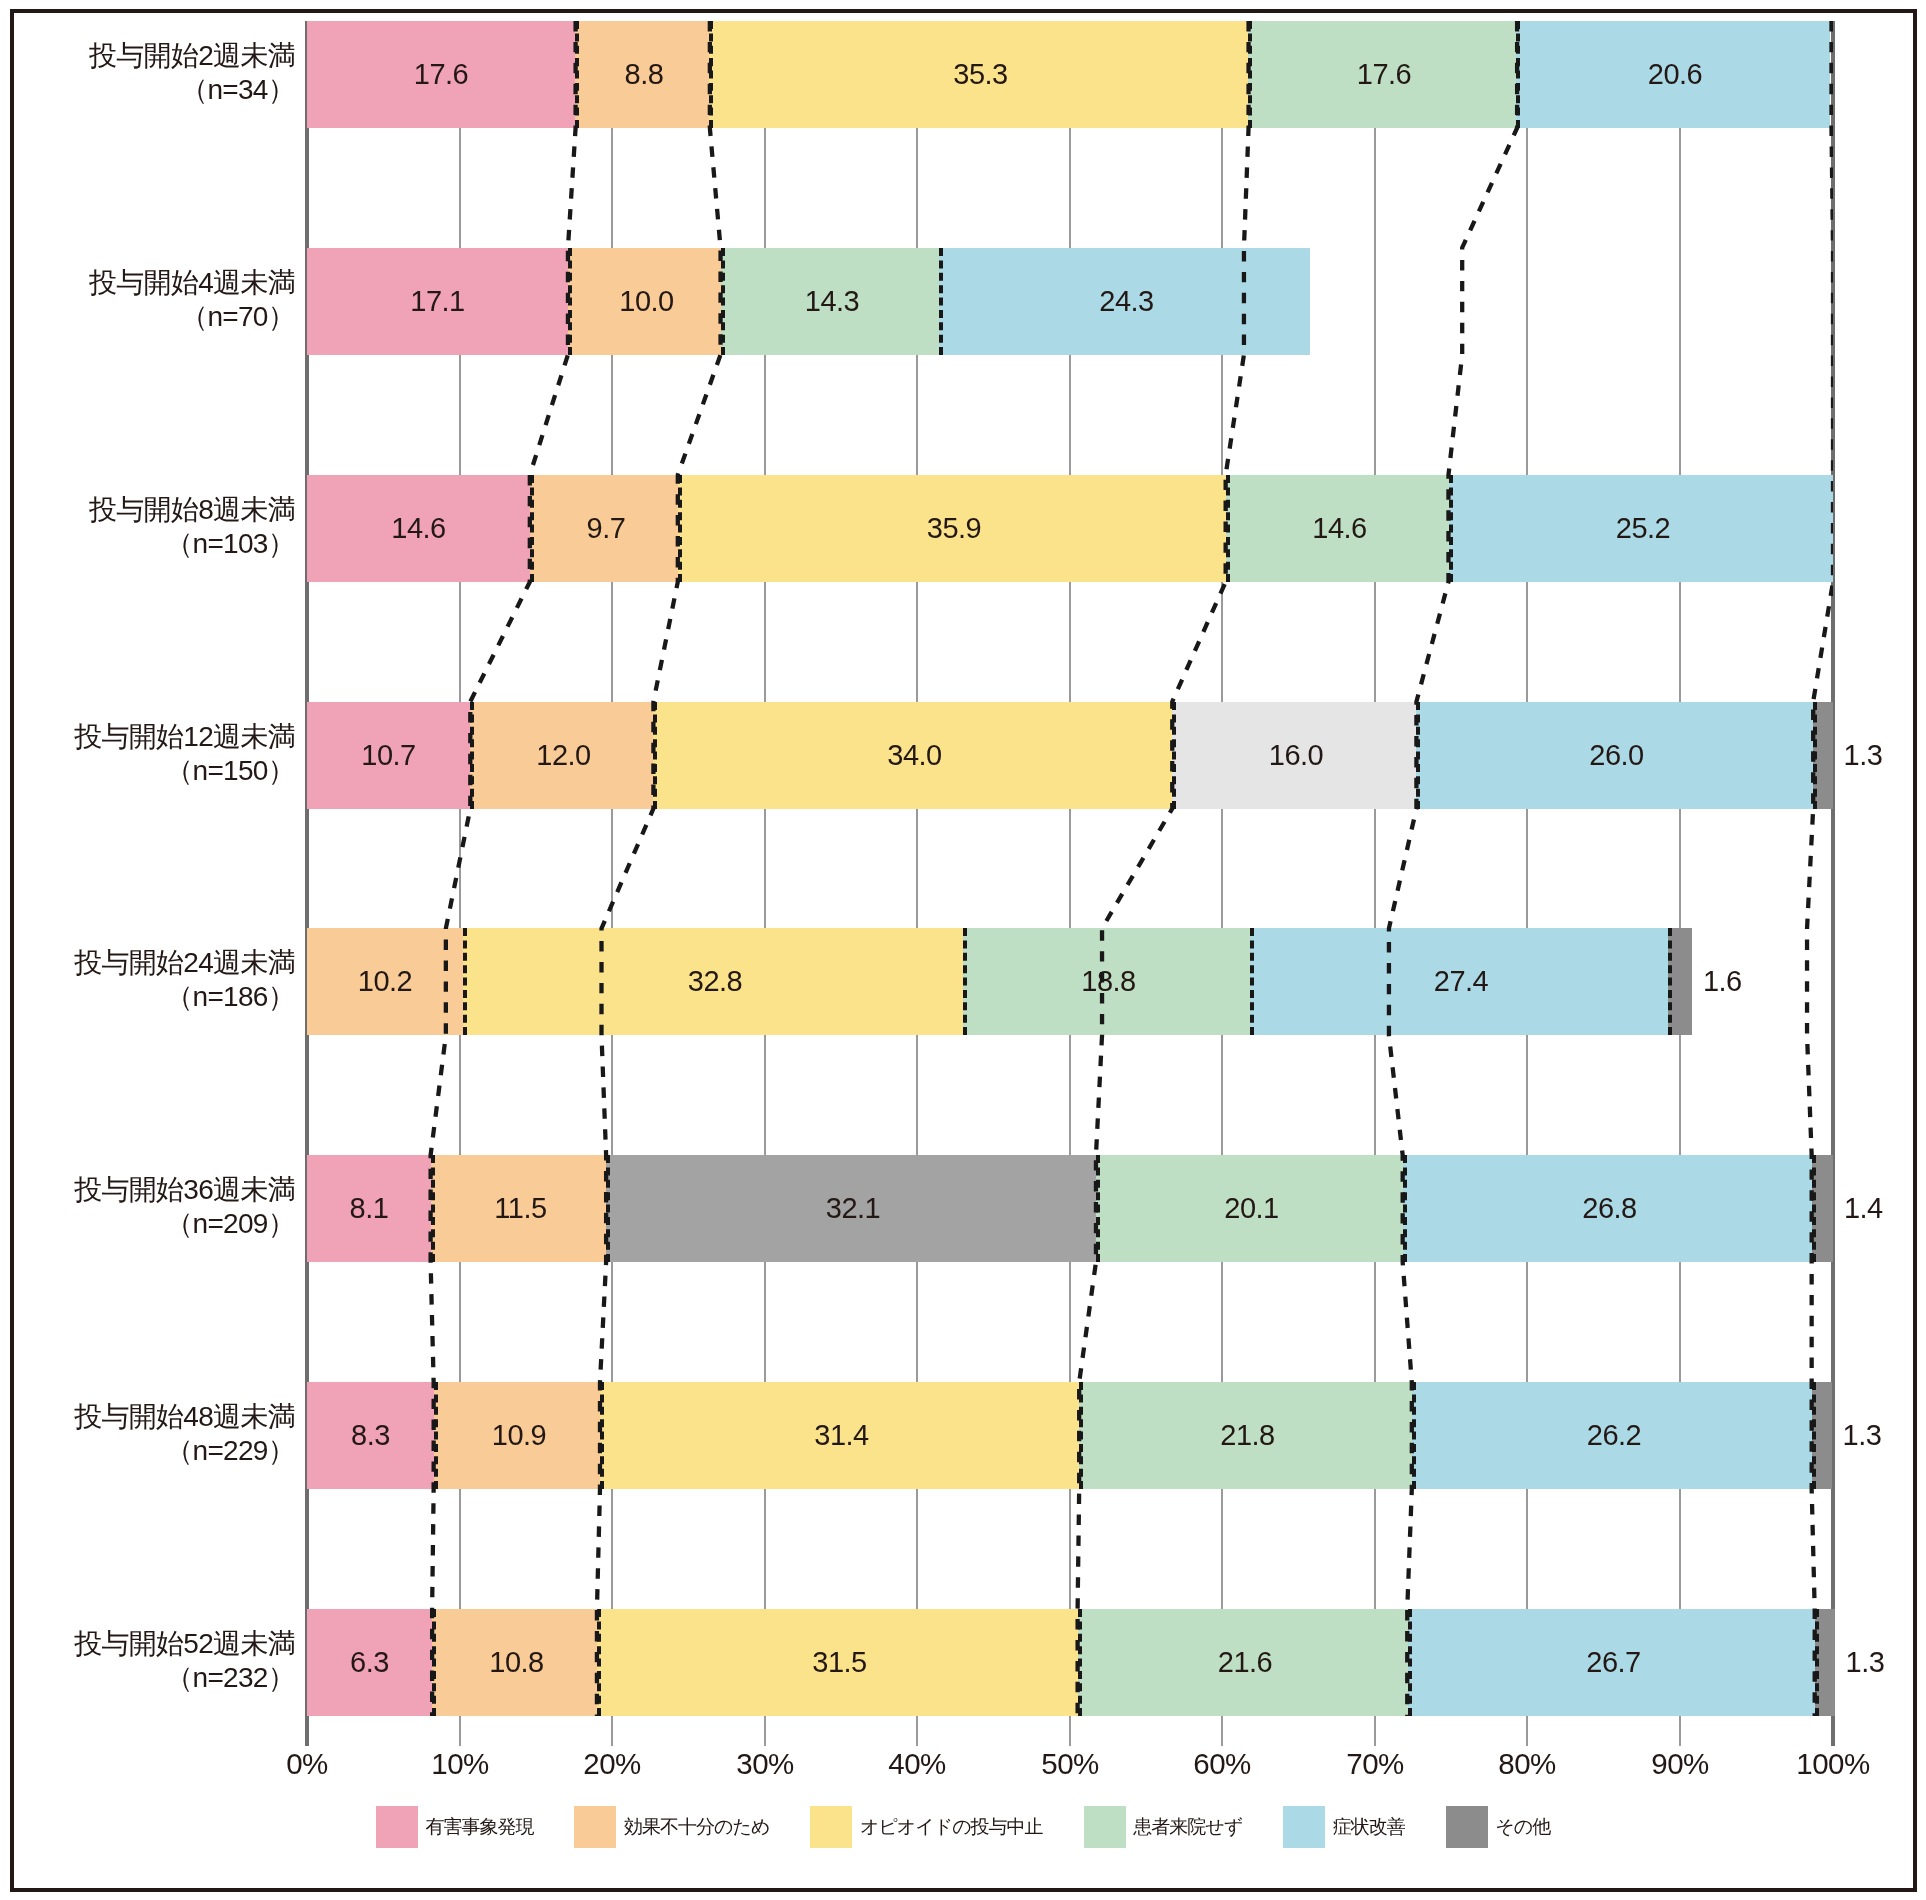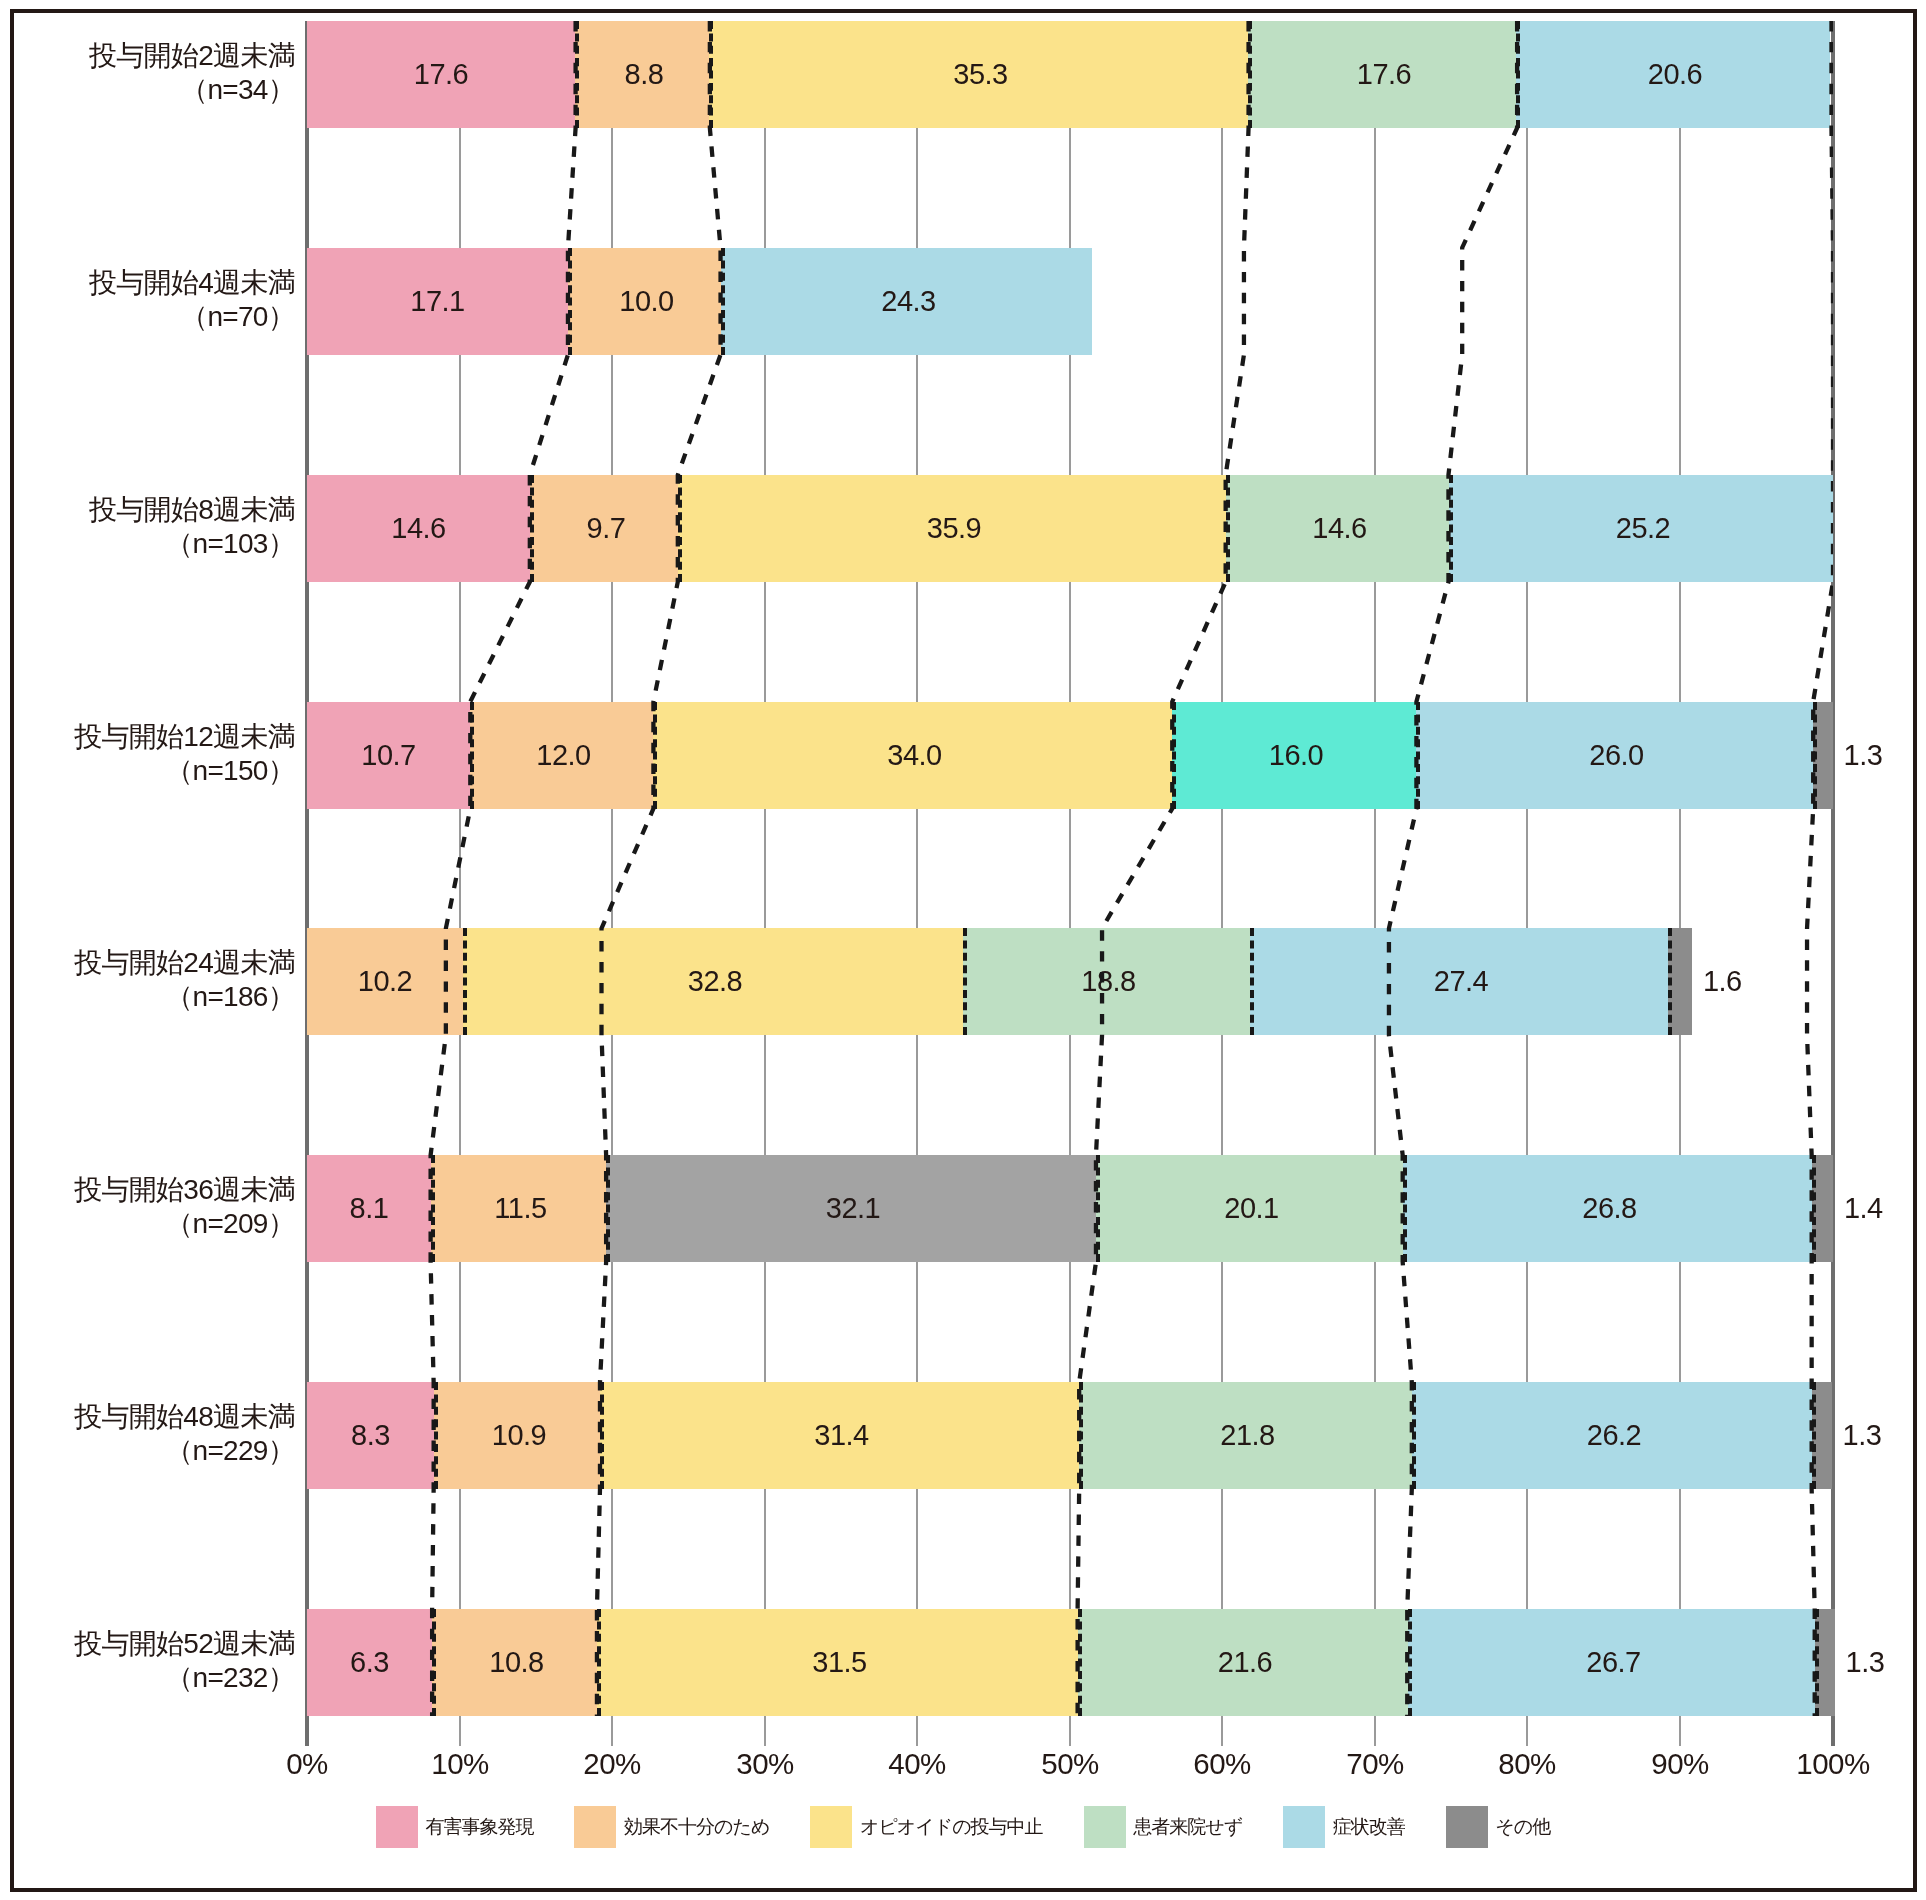--- a/index.html
+++ b/index.html
@@ -197,20 +197,23 @@
             <span class="seg-val">20.6</span>
           </div>
         </div>
         <div class="row" style="top: 227px;">
           <div class="seg" style="flex: 0 0 261px; background: rgb(240, 163, 182);">
             <span class="seg-val">17.1</span>
           </div>
           <div class="seg" style="flex: 0 0 153px; background: rgb(249, 203, 150);">
             <span class="seg-val">10.0</span>
           </div>
+          <div class="seg" style="flex: 0 0 218px; background: rgb(190, 223, 195);">
+            <span class="seg-val">14.3</span>
+          </div>
           <div class="seg" style="flex: 0 0 371px; background: rgb(171, 218, 230);">
             <span class="seg-val">24.3</span>
           </div>
         </div>
         <div class="row" style="top: 454px;">
           <div class="seg" style="flex: 0 0 223px; background: rgb(240, 163, 182);">
             <span class="seg-val">14.6</span>
           </div>
           <div class="seg" style="flex: 0 0 148px; background: rgb(249, 203, 150);">
             <span class="seg-val">9.7</span>
@@ -228,21 +231,21 @@
         <div class="row" style="top: 681px;">
           <div class="seg" style="flex: 0 0 163px; background: rgb(240, 163, 182); text-align: right;">
             <span class="seg-val">10.7</span>
           </div>
           <div class="seg" style="flex: 0 0 183px; background: rgb(249, 203, 150);">
             <span class="seg-val">12.0</span>
           </div>
           <div class="seg" style="flex: 0 0 519px; background: rgb(251, 227, 139);">
             <span class="seg-val">34.0</span>
           </div>
-          <div class="seg" style="flex: 0 0 244px; background: #5eead4; justify-content: center;">
+          <div class="seg" style="flex: 0 0 244px; background: #e5e5e5; justify-content: center;">
             <span class="seg-val">16.0</span>
           </div>
           <div class="seg" style="flex: 0 0 397px; background: rgb(171, 218, 230);">
             <span class="seg-val">26.0</span>
           </div>
           <div class="seg other" style="flex: 0 0 20px; background: rgb(140, 140, 140);">
             <span class="seg-val">1.3</span>
           </div>
         </div>
         <div class="row" style="top: 907px;">

